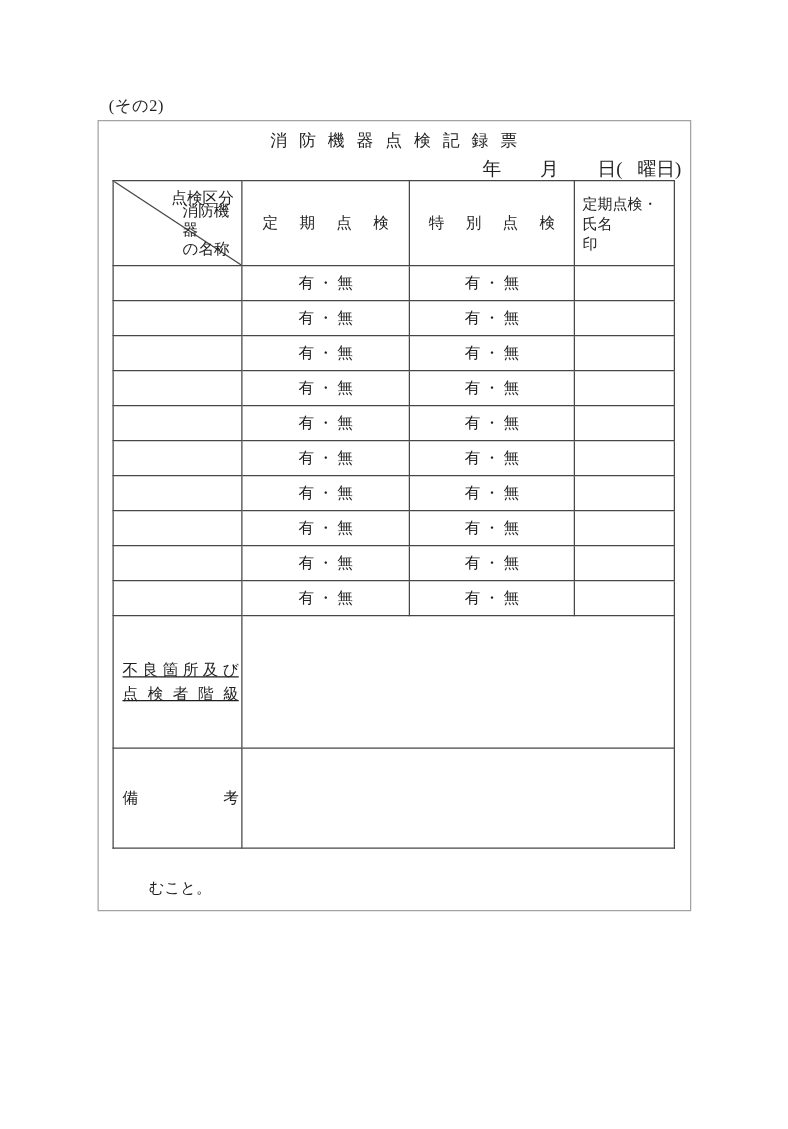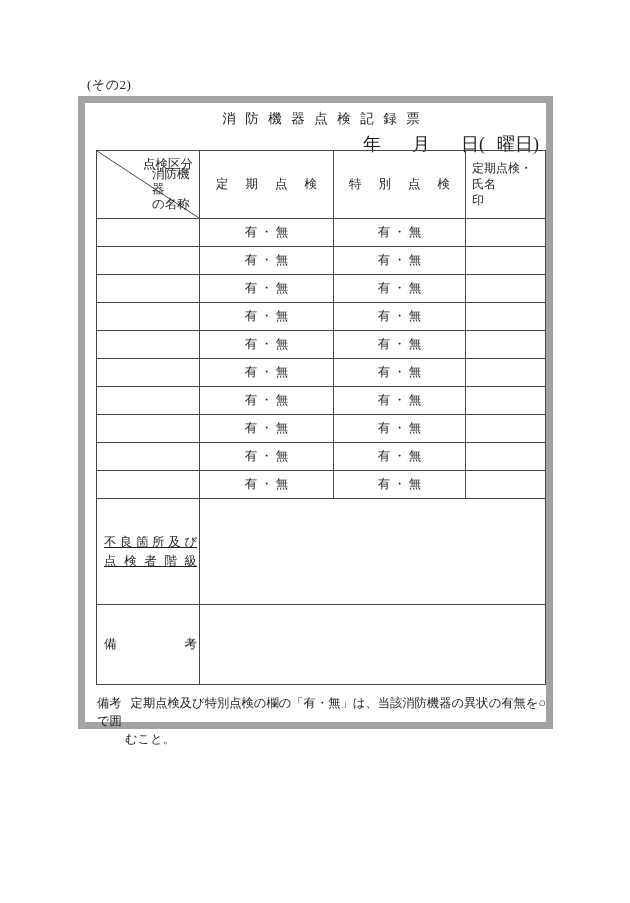--- a/index.html
+++ b/index.html
@@ -11,48 +11,48 @@
     color: #1f1f1f;
     overflow: hidden;
   }
   .corner-label {
     position: absolute; left: 87px; top: 76px;
     font-size: 13px; letter-spacing: 0.5px;
   }
   .outer-box {
     position: absolute; left: 78px; top: 96px;
     width: 475px; height: 633px;
-    border: 7px solid #a3a3a3;
+    border: 1px solid #a3a3a3;
     padding-left: 20px;
   }
   .doc-title {
     position: absolute; left: 12px; top: 7px; width: 448px;
     text-align: center; font-size: 13.5px;
   }
   .doc-title span { letter-spacing: 9.5px; margin-right: -9.5px; }
   .date-line {
     position: absolute; top: 29px; right: 7px;
-    font-size: 18px; white-space: nowrap; text-align: right;
+    font-size: 15px; white-space: nowrap; text-align: right;
   }
   .date-line .gap-wide { display: inline-block; width: 31px; }
   .date-line .gap-small { display: inline-block; width: 12px; }
   table.record {
     position: absolute; left: 11px; top: 47px;
     border-collapse: collapse; table-layout: fixed;
     width: 449px;
   }
   table.record td {
     border: 1px solid #474747;
     padding: 0; font-size: 12.5px; vertical-align: middle;
   }
   col.c1 { width: 103px; }
   col.c2 { width: 134px; }
   col.c3 { width: 132px; }
   col.c4 { width: 80px; }
-  tr.header-row { height: 68px; font-family: Liberation Mono, monospace; }
+  tr.header-row { height: 68px; }
   tr.data-row { height: 28px; margin-left: 48px; }
   tr.defect-row { height: 106px; text-decoration: underline; }
   tr.remarks-row { height: 80px; }
   .diag-cell { position: relative; }
   .diag-cell svg { position: absolute; left: 0; top: 0; width: 100%; height: 100%; }
   .diag-top { position: absolute; top: 5px; right: 6px; font-size: 12.5px; }
   .diag-bottom { position: absolute; left: 7px; bottom: 5px; font-size: 12.5px; line-height: 15px; margin-left: 48px; }
   .wide-head { text-align: center; }
   .wide-head span { letter-spacing: 17px; margin-right: -17px; }
   .inspector-head { padding: 0 6px; font-size: 12px; line-height: 16px; }
@@ -67,21 +67,21 @@
   .spread-label {
     margin-left: 7px; width: 93px;
     display: flex; justify-content: space-between;
     font-size: 12.5px;
   }
   .footer-note {
     position: absolute; left: 12px; top: 591px; width: 456px;
     font-size: 12.3px; line-height: 18px;
   }
   .footer-note .prefix { margin-right: 9px; }
-  .footer-note .second { margin-left: 28px; }
+  .footer-note .second { margin-left: 28px; margin-top: 13px; }
 </style>
 </head>
 <body>
 
 <div class="corner-label">(その2)</div>
 
 <div class="outer-box">
 
   <div class="doc-title">
     <span>消防機器点検記録票</span>
@@ -205,17 +205,16 @@
             <span>備</span>
             <span>考</span>
           </div>
         </td>
         <td colspan="3"></td>
       </tr>
     </tbody>
   </table>
 
   <div class="footer-note">
-    <div><span class="prefix">備考</span><span>定期点検及び特別点検の欄の「有・無」は、当該消防機器の異状の有無を○で囲</span></div>
     <div class="second">むこと。</div>
   </div>
 
 </div>
 
 </body></html>

